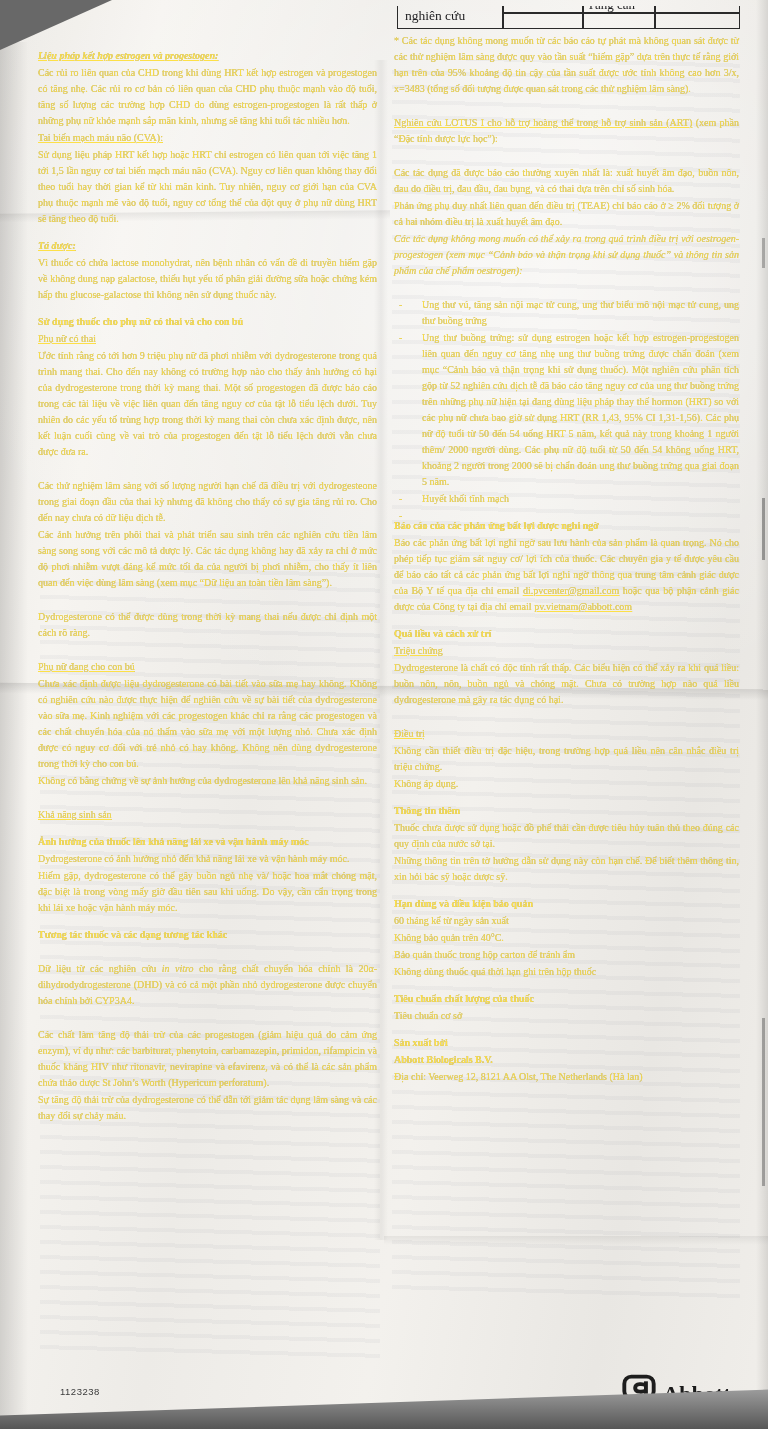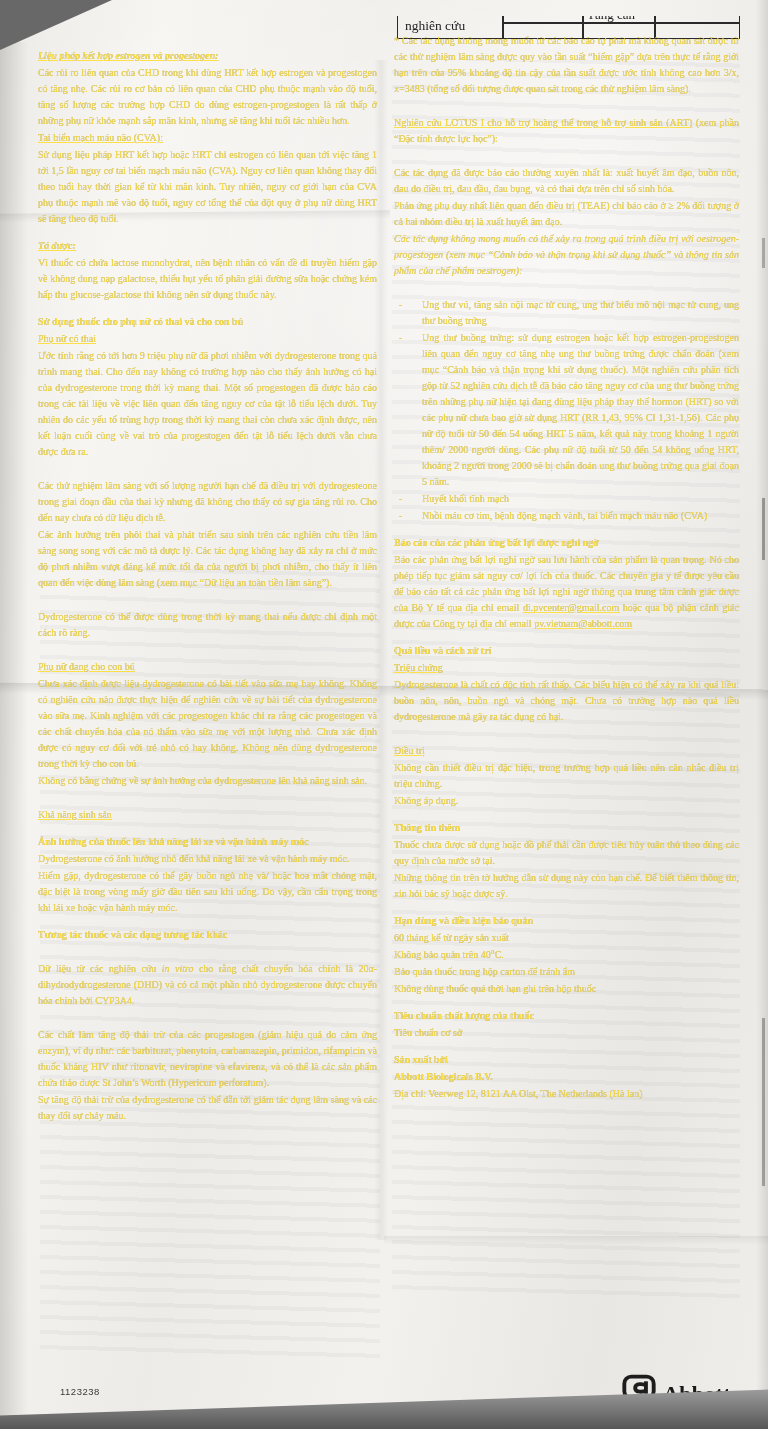--- a/index.html
+++ b/index.html
@@ -49,21 +49,21 @@
   .h-iu{font-weight:bold;font-style:italic;text-decoration:underline;margin-top:11px;}
   .sub-u{text-decoration:underline;}
   .line{margin-top:1px;}
   .li{position:relative;padding-left:28px;}
   .li .mk{position:absolute;left:5px;top:0;}
   .i{font-style:italic;}
   .u{text-decoration:underline;}
   .b{font-weight:bold;}
 
   
-  .tablefrag{position:absolute;left:397px;top:16px;width:341px;height:22px;
+  .tablefrag{position:absolute;left:397px;top:6px;width:341px;height:22px;
     border-left:1.5px solid #2a2a2a;border-right:1.5px solid #2a2a2a;border-bottom:1.5px solid #2a2a2a;}
   .tf-v{position:absolute;top:0;bottom:0;width:1.5px;background:#2a2a2a;}
   .tf-h{position:absolute;left:104px;right:0;top:6px;height:1.5px;background:#2a2a2a;}
   .tf-cell-label{position:absolute;left:7px;top:2px;font-size:13.5px;color:#1e1e20;}
   .tf-partial{position:absolute;left:186px;top:0;width:70px;height:7px;overflow:hidden;}
   .tf-partial span{position:absolute;top:-9px;left:3px;font-size:13px;white-space:nowrap;color:#1e1e20;}
 
   
   .print-code{position:absolute;left:60px;top:1386px;font-family:"Liberation Sans",sans-serif;
     font-size:9.5px;letter-spacing:.5px;color:#3a3a3a;text-align:right;}
@@ -125,21 +125,21 @@
   </div>
 <div id="right-col" class="col">
     <div class="blk para tight"><span>* Các tác dụng không mong muốn từ các báo cáo tự phát mà không quan sát được từ các thử nghiệm lâm sàng được quy vào tần suất “hiếm gặp” dựa trên thực tế rằng giới hạn trên của 95% khoảng độ tin cậy của tần suất được ước tính không cao hơn 3/x, x=3483 (tổng số đối tượng được quan sát trong các thử nghiệm lâm sàng).</span></div>
     <div class="blk para"><span class="u">Nghiên cứu LOTUS I cho hỗ trợ hoàng thể trong hỗ trợ sinh sản (ART)</span><span> (xem phần “Đặc tính dược lực học”):</span></div>
     <div class="blk para"><span>Các tác dụng đã được báo cáo thường xuyên nhất là: xuất huyết âm đạo, buồn nôn, đau do điều trị, đau đầu, đau bụng, và có thai dựa trên chỉ số sinh hóa.</span></div>
     <div class="blk para tight"><span>Phản ứng phụ duy nhất liên quan đến điều trị (TEAE) chỉ báo cáo ở ≥ 2% đối tượng ở cả hai nhóm điều trị là xuất huyết âm đạo.</span></div>
     <div class="blk para tight i"><span>Các tác dụng không mong muốn có thể xảy ra trong quá trình điều trị với oestrogen- progestogen (xem mục “Cảnh báo và thận trọng khi sử dụng thuốc” và thông tin sản phẩm của chế phẩm oestrogen):</span></div>
     <div class="blk li"><span class="mk">-</span><span>Ung thư vú, tăng sản nội mạc tử cung, ung thư biểu mô nội mạc tử cung, ung thư buồng trứng</span></div>
     <div class="blk li tight"><span class="mk">-</span><span>Ung thư buồng trứng: sử dụng estrogen hoặc kết hợp estrogen-progestogen liên quan đến nguy cơ tăng nhẹ ung thư buồng trứng được chẩn đoán (xem mục “Cảnh báo và thận trọng khi sử dụng thuốc). Một nghiên cứu phân tích gộp từ 52 nghiên cứu dịch tễ đã báo cáo tăng nguy cơ của ung thư buồng trứng trên những phụ nữ hiện tại đang dùng liệu pháp thay thế hormon (HRT) so với các phụ nữ chưa bao giờ sử dụng HRT (RR 1,43, 95% CI 1,31-1,56). Các phụ nữ độ tuổi từ 50 đến 54 uống HRT 5 năm, kết quả này trong khoảng 1 người thêm/ 2000 người dùng. Các phụ nữ độ tuổi từ 50 đến 54 không uống HRT, khoảng 2 người trong 2000 sẽ bị chẩn đoán ung thư buồng trứng qua giai đoạn 5 năm.</span></div>
     <div class="blk li tight"><span class="mk">-</span><span>Huyết khối tĩnh mạch</span></div>
-    <div class="blk li tight"><span class="mk">-</span><span>Nhồi máu cơ tim, bệnh động mạch vành, tai biến mạch máu não (CVA)</span></div>
+    <div class="blk li tight"><span class="mk">-</span></div>
     <div class="blk h-bold"><span>Báo cáo của các phản ứng bất lợi được nghi ngờ</span></div>
     <div class="blk para tight"><span>Báo các phản ứng bất lợi nghi ngờ sau lưu hành của sản phẩm là quan trọng. Nó cho phép tiếp tục giám sát nguy cơ/ lợi ích của thuốc. Các chuyên gia y tế được yêu cầu để báo cáo tất cả các phản ứng bất lợi nghi ngờ thông qua trung tâm cảnh giác dược của Bộ Y tế qua địa chỉ email </span><span class="u">di.pvcenter@gmail.com</span><span> hoặc qua bộ phận cảnh giác dược của Công ty tại địa chỉ email </span><span class="u">pv.vietnam@abbott.com</span></div>
     <div class="blk h-bold"><span>Quá liều và cách xử trí</span></div>
     <div class="blk sub-u tight"><span>Triệu chứng</span></div>
     <div class="blk para tight"><span>Dydrogesterone là chất có độc tính rất thấp. Các biểu hiện có thể xảy ra khi quá liều: buồn nôn, nôn, buồn ngủ và chóng mặt. Chưa có trường hợp nào quá liều dydrogesterone mà gây ra tác dụng có hại.</span></div>
     <div class="blk sub-u"><span>Điều trị</span></div>
     <div class="blk para tight"><span>Không cần thiết điều trị đặc hiệu, trong trường hợp quá liều nên cân nhắc điều trị triệu chứng.</span></div>
     <div class="blk para tight"><span>Không áp dụng.</span></div>
     <div class="blk h-bold"><span>Thông tin thêm</span></div>
     <div class="blk para tight"><span>Thuốc chưa được sử dụng hoặc đồ phế thải cần được tiêu hủy tuân thủ theo đúng các quy định của nước sở tại.</span></div>

